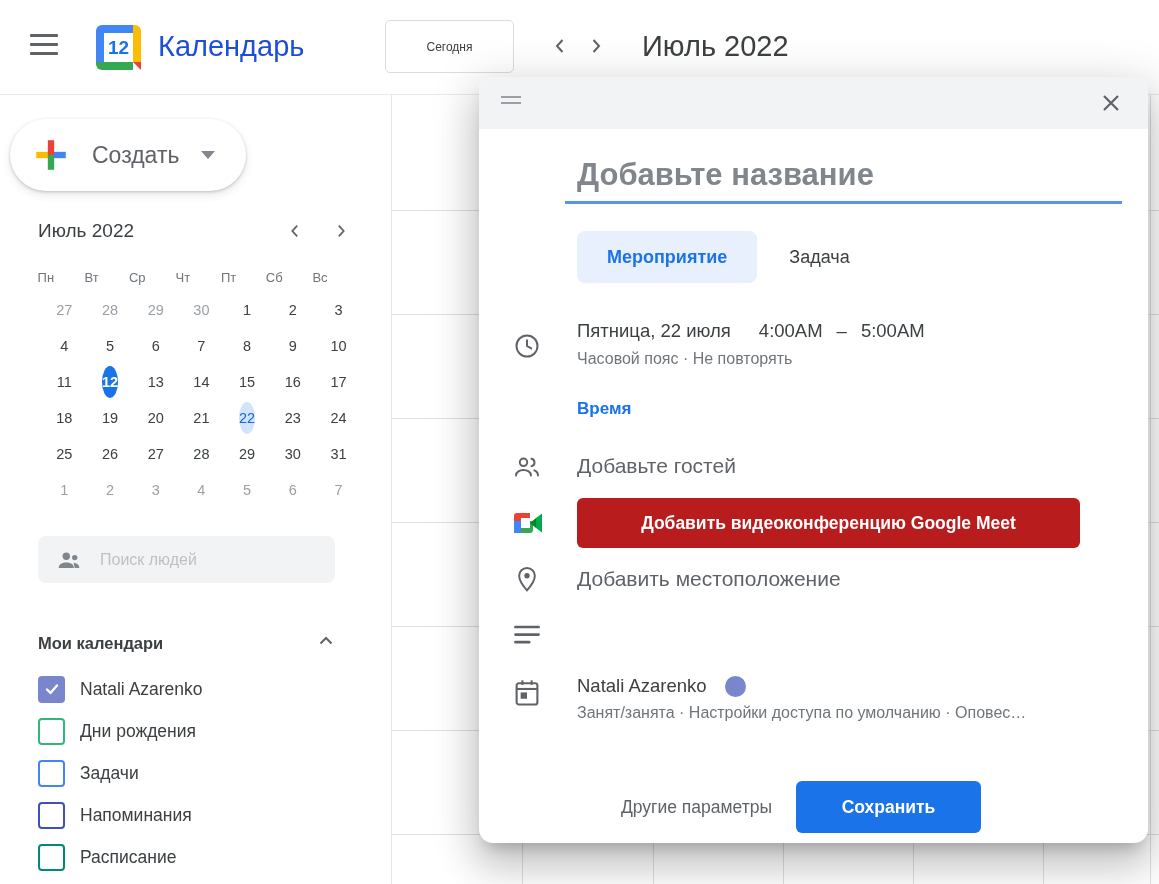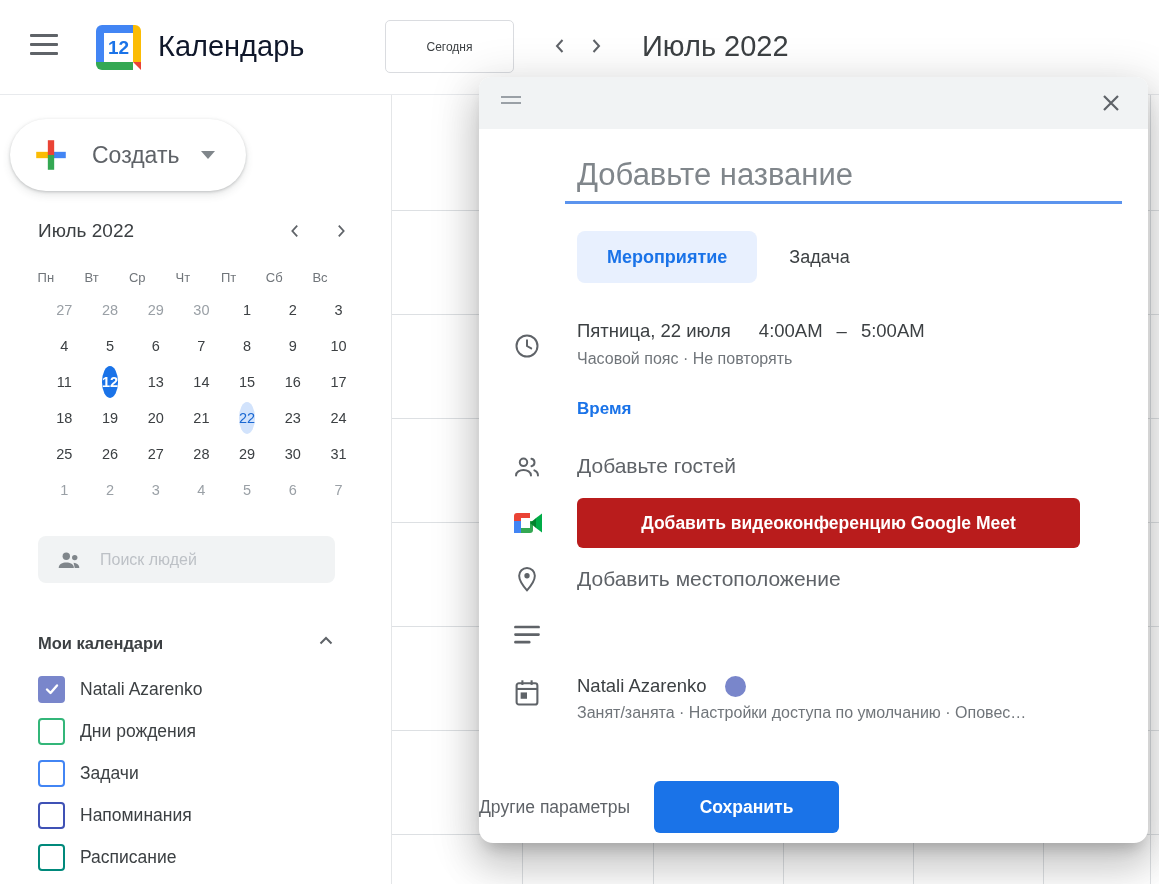--- a/index.html
+++ b/index.html
@@ -13,21 +13,21 @@
   .hamburger span{display:block;height:3px;background:#5f6368;border-radius:1px;margin-bottom:6px;}
   .logo{position:absolute;left:96px;top:25px;width:45px;height:45px;}
   .logo .l-blue{position:absolute;left:0;top:0;width:37px;height:37px;background:#4285f4;border-radius:6px 0 0 0;}
   .logo .l-yellow{position:absolute;right:0;top:0;width:8px;height:37px;background:#fbbc04;border-radius:0 6px 0 0;}
   .logo .l-green{position:absolute;left:0;bottom:0;width:37px;height:8px;background:#34a853;border-radius:0 0 0 6px;}
   .logo .l-red{position:absolute;right:0;bottom:0;width:0;height:0;
                border-left:8px solid transparent;border-top:8px solid #ea4335;}
   .logo .l-white{position:absolute;left:8px;top:8px;width:29px;height:29px;background:#fff;
                  display:flex;align-items:center;justify-content:center;
                  color:#1a73e8;font-size:19px;font-weight:bold;}
-  .app-title{position:absolute;left:158px;top:30px;font-size:29px;color:#0f172a;}
+  .app-title{position:absolute;left:158px;top:30px;font-size:29px;color:#1d4ed8;}
   .today-btn{position:absolute;left:385px;top:20px;width:127px;height:51px;background:#fff;
              border:1px solid #dadce0;border-radius:5px;font-size:12px;color:#3c4043;
              display:flex;align-items:center;justify-content:center;cursor:pointer;}
   .nav-chev{position:absolute;top:32px;width:28px;height:28px;display:flex;align-items:center;
             justify-content:center;cursor:pointer;}
   .nav-chev.prev{left:546px;} .nav-chev.next{left:582px;}
   .view-title{position:absolute;left:642px;top:30px;font-size:29px;color:#3c4043;}
 
   
   .main-area{position:absolute;left:391px;top:94px;right:0;bottom:0;background:#fff;}
@@ -79,21 +79,21 @@
           border-radius:12px 12px 14px 14px;z-index:5;
           box-shadow:0 24px 38px 3px rgba(0,0,0,.14),0 9px 46px 8px rgba(0,0,0,.12),0 11px 15px -7px rgba(0,0,0,.2);}
   .dlg-head{position:absolute;left:0;top:0;right:0;height:52px;background:#f1f3f4;
             border-radius:12px 12px 0 0;}
   .drag-handle{position:absolute;left:22px;top:19px;width:20px;height:10px;cursor:grab;}
   .drag-handle i{display:block;height:2px;background:#9aa0a6;margin-bottom:4px;}
   .close-x{position:absolute;right:24px;top:13px;width:26px;height:26px;display:flex;
            align-items:center;justify-content:center;cursor:pointer;}
   .evt-title{position:absolute;left:86px;top:80px;width:545px;padding:0 0 8px 12px;
              border:none;border-bottom:3px solid #5b94ee;outline:none;background:transparent;
-             font-size:31px;color:#3c4043;font-family:inherit;}
+             font-size:31px;color:#3c4043;font-family:inherit;font-weight:bold;}
   .evt-title::placeholder{color:#80868b;}
   .tabs{position:absolute;left:98px;top:154px;display:flex;align-items:center;}
   .tab-chip{height:52px;padding:0 30px;border-radius:8px;display:flex;align-items:center;
             font-size:18px;cursor:pointer;}
   .tab-chip.active{background:#e8f0fe;color:#1a73e8;font-weight:bold;}
   .tab-chip.plain{color:#3c4043;margin-left:8px;padding:0 24px;}
   .icn{position:absolute;left:34px;}
   .row-text{position:absolute;left:98px;font-size:21px;color:#5f6368;cursor:pointer;}
   .time-main{position:absolute;left:98px;top:243px;display:flex;align-items:baseline;
              font-size:18.5px;color:#3c4043;cursor:pointer;}
@@ -103,21 +103,21 @@
              color:#1a73e8;cursor:pointer;}
   .meet-btn{position:absolute;left:98px;top:421px;width:503px;height:50px;background:#b91c1c;
             border:none;border-radius:6px;color:#fff;font-size:17.5px;font-weight:bold;
             font-family:inherit;cursor:pointer;}
   .owner-row{position:absolute;left:98px;top:598px;display:flex;align-items:center;}
   .owner-name{font-size:18.5px;color:#3c4043;}
   .owner-dot{width:21px;height:21px;border-radius:50%;margin-left:18px;}
   .owner-sub{position:absolute;left:98px;top:627px;right:40px;font-size:16px;color:#70757a;
              white-space:nowrap;overflow:hidden;text-overflow:ellipsis;}
   .dlg-footer{position:absolute;left:0;top:704px;right:25px;height:52px;display:flex;
-              align-items:center;justify-content:flex-start;}
+              align-items:center;justify-content:center;}
   .more-opts{font-size:17.5px;color:#5f6368;cursor:pointer;margin-right:24px;}
   .save-btn{width:185px;height:52px;background:#1a73e8;border:none;border-radius:6px;
             color:#fff;font-size:17.5px;font-weight:bold;font-family:inherit;cursor:pointer;}
 </style>
 </head>
 <body>
 
 <div class="stage">
 
   <div class="main-area">

